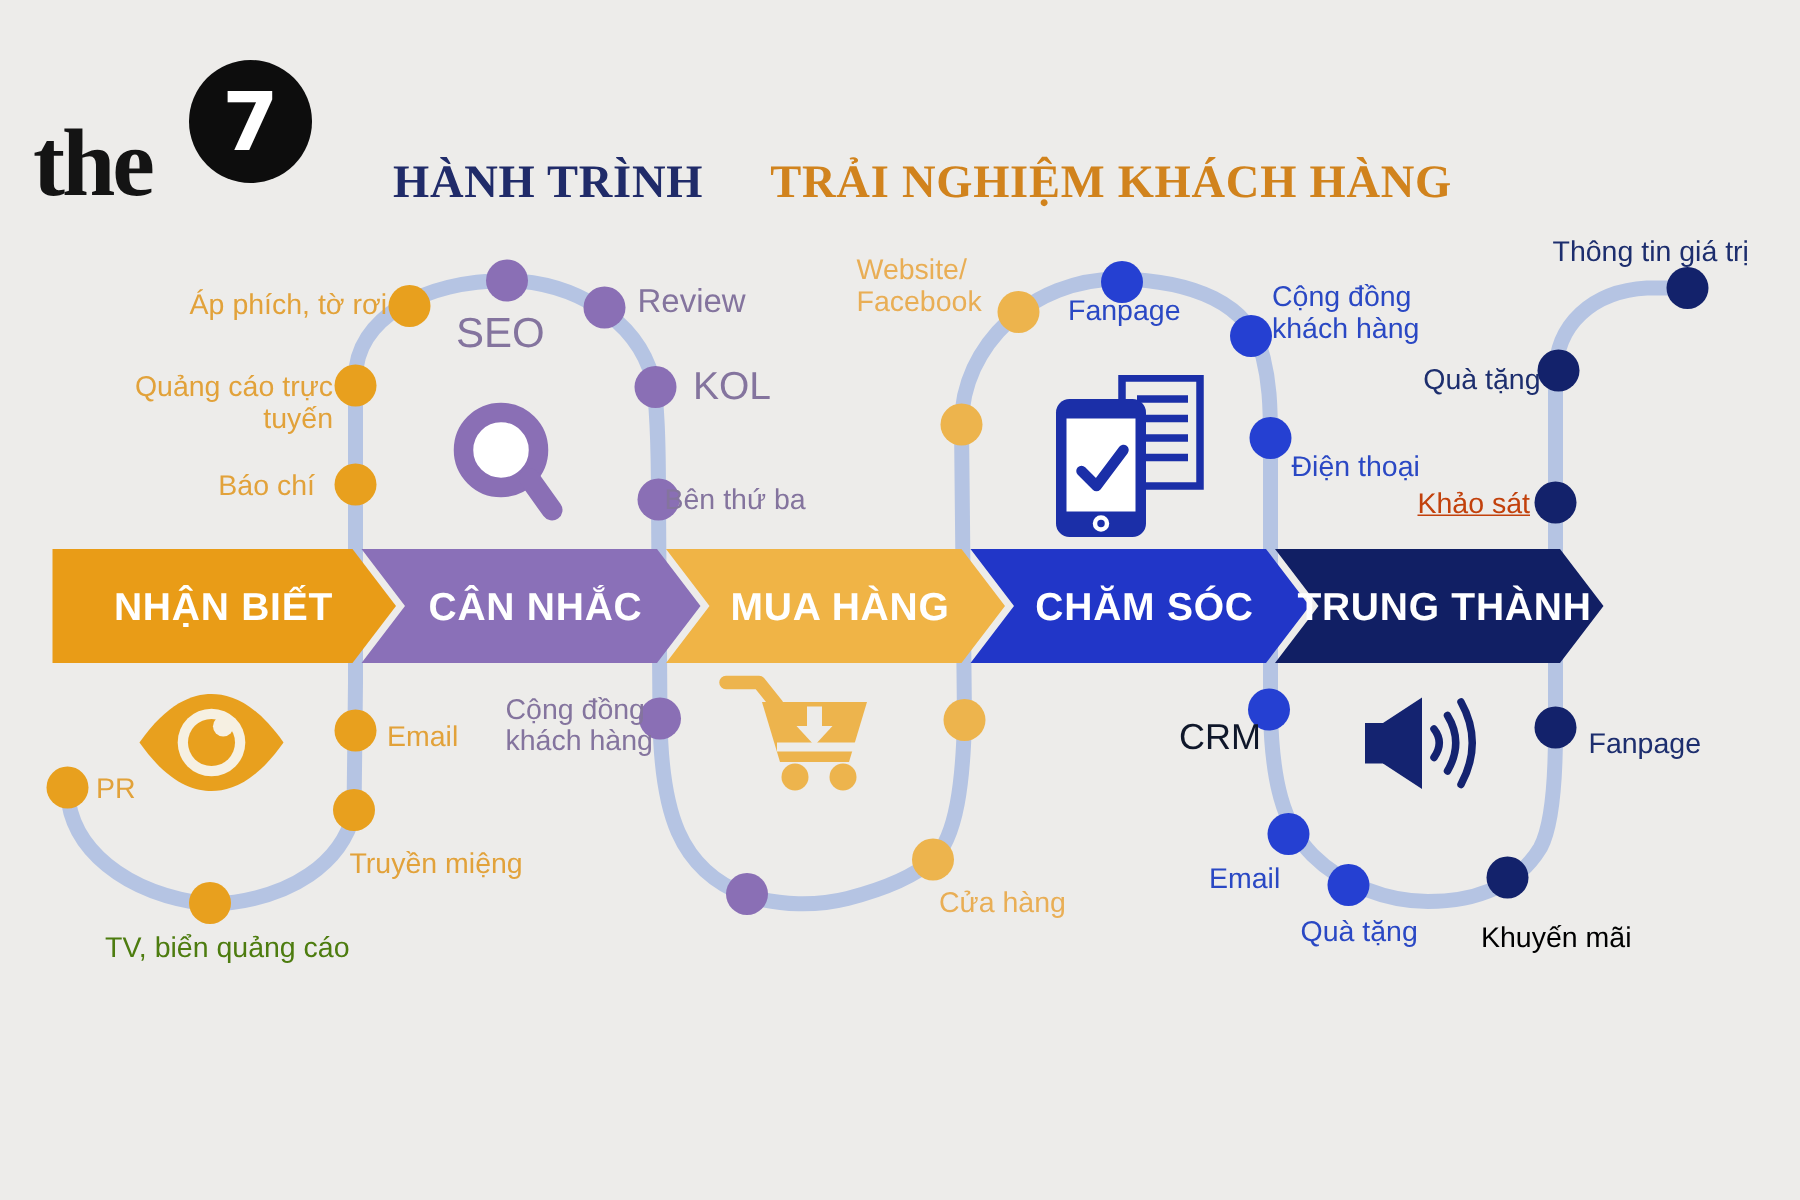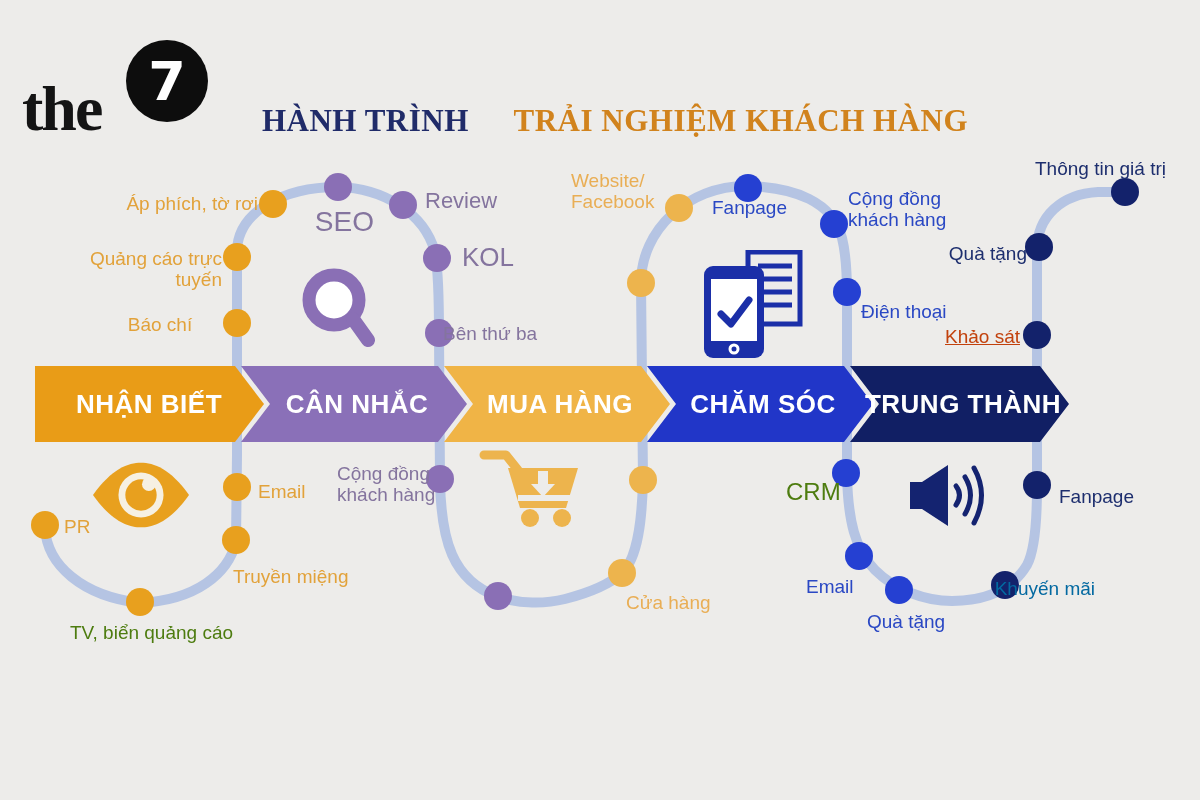--- a/index.html
+++ b/index.html
@@ -65,31 +65,31 @@
          C 1037 216, 1062 194, 1098 192
          L 1125 192" fill="none" stroke="#B5C4E3" stroke-width="10" stroke-linecap="round"></path>
   </svg>
 
   <div id="touchpoints">
       <div class="dot" style="left: 273px; top: 204px; background: rgb(232, 160, 30);"></div>
       <div class="tp-label" style="left: 110px; top: 193px; width: 148px; text-align: right; color: rgb(226, 162, 58);">Áp phích, tờ rơi</div>
       <div class="dot" style="left: 237px; top: 257px; background: rgb(232, 160, 30);"></div>
       <div class="tp-label" style="left: 52px; top: 248px; width: 170px; text-align: right; color: rgb(226, 162, 58);">Quảng cáo trực tuyến</div>
       <div class="dot" style="left: 237px; top: 323px; background: rgb(232, 160, 30);"></div>
-      <div class="tp-label" style="left: 110px; top: 314px; width: 100px; text-align: center; color: rgb(226, 162, 58);">Báo chí</div>
+      <div class="tp-label" style="left: 110px; top: 314px; width: 100px; text-align: right; color: rgb(226, 162, 58);">Báo chí</div>
       <div class="dot" style="left: 237px; top: 487px; background: rgb(232, 160, 30);"></div>
       <div class="tp-label" style="left: 258px; top: 481px; width: 100px; text-align: left; color: rgb(226, 162, 58);">Email</div>
       <div class="dot" style="left: 236px; top: 540px; background: rgb(232, 160, 30);"></div>
       <div class="tp-label" style="left: 233px; top: 566px; width: 150px; text-align: left; color: rgb(226, 162, 58);">Truyền miệng</div>
       <div class="dot" style="left: 140px; top: 602px; background: rgb(232, 160, 30);"></div>
       <div class="tp-label" style="left: 70px; top: 622px; width: 170px; text-align: left; color: #4d7c0f;">TV, biển quảng cáo</div>
       <div class="dot" style="left: 45px; top: 525px; background: rgb(232, 160, 30);"></div>
       <div class="tp-label" style="left: 64px; top: 516px; width: 40px; text-align: left; color: rgb(226, 162, 58);">PR</div>
       <div class="dot" style="left: 338px; top: 187px; background: rgb(138, 111, 181);"></div>
-      <div class="tp-label" style="left: 304px; top: 207px; width: 70px; text-align: right; color: rgb(132, 116, 158); font-size: 28px; line-height: 30px;">SEO</div>
+      <div class="tp-label" style="left: 304px; top: 207px; width: 70px; text-align: left; color: rgb(132, 116, 158); font-size: 28px; line-height: 30px;">SEO</div>
       <div class="dot" style="left: 403px; top: 205px; background: rgb(138, 111, 181);"></div>
       <div class="tp-label" style="left: 425px; top: 189px; width: 95px; text-align: left; color: rgb(132, 116, 158); font-size: 22px; line-height: 24px;">Review</div>
       <div class="dot" style="left: 437px; top: 258px; background: rgb(138, 111, 181);"></div>
       <div class="tp-label" style="left: 462px; top: 243px; width: 80px; text-align: left; color: rgb(132, 116, 158); font-size: 26px; line-height: 28px;">KOL</div>
       <div class="dot" style="left: 439px; top: 333px; background: rgb(138, 111, 181);"></div>
       <div class="tp-label" style="left: 443px; top: 323px; width: 115px; text-align: left; color: rgb(132, 116, 158);">Bên thứ ba</div>
       <div class="dot" style="left: 440px; top: 479px; background: rgb(138, 111, 181);"></div>
       <div class="tp-label" style="left: 337px; top: 463px; width: 110px; text-align: left; color: rgb(132, 116, 158);">Cộng đồng
 khách hàng</div>
       <div class="dot" style="left: 498px; top: 596px; background: rgb(138, 111, 181);"></div>
@@ -101,35 +101,35 @@
       <div class="dot" style="left: 622px; top: 573px; background: rgb(237, 180, 77);"></div>
       <div class="tp-label" style="left: 626px; top: 592px; width: 92px; text-align: left; color: rgb(233, 174, 85);">Cửa hàng</div>
       <div class="dot" style="left: 748px; top: 188px; background: rgb(37, 64, 210);"></div>
       <div class="tp-label" style="left: 712px; top: 197px; width: 90px; text-align: left; color: rgb(42, 72, 196);">Fanpage</div>
       <div class="dot" style="left: 834px; top: 224px; background: rgb(37, 64, 210);"></div>
       <div class="tp-label" style="left: 848px; top: 188px; width: 110px; text-align: left; color: rgb(42, 72, 196);">Cộng đồng
 khách hàng</div>
       <div class="dot" style="left: 847px; top: 292px; background: rgb(37, 64, 210);"></div>
       <div class="tp-label" style="left: 861px; top: 301px; width: 100px; text-align: left; color: rgb(42, 72, 196);">Điện thoại</div>
       <div class="dot" style="left: 846px; top: 473px; background: rgb(37, 64, 210);"></div>
-      <div class="tp-label" style="left: 786px; top: 479px; width: 62px; text-align: left; color: #4d7c0f; font-size: 24px; line-height: 26px;">CRM</div>
+      <div class="tp-label" style="left: 786px; top: 479px; width: 62px; text-align: left; color: #0f172a; font-size: 24px; line-height: 26px;">CRM</div>
       <div class="dot" style="left: 859px; top: 556px; background: rgb(37, 64, 210);"></div>
       <div class="tp-label" style="left: 806px; top: 576px; width: 70px; text-align: left; color: rgb(42, 72, 196);">Email</div>
       <div class="dot" style="left: 899px; top: 590px; background: rgb(37, 64, 210);"></div>
       <div class="tp-label" style="left: 867px; top: 611px; width: 90px; text-align: left; color: rgb(42, 72, 196);">Quà tặng</div>
       <div class="dot" style="left: 1039px; top: 247px; background: rgb(19, 34, 107);"></div>
       <div class="tp-label" style="left: 943px; top: 243px; width: 84px; text-align: right; color: rgb(29, 46, 110);">Quà tặng</div>
       <div class="dot" style="left: 1037px; top: 335px; background: rgb(19, 34, 107);"></div>
       <div class="tp-label" style="left: 938px; top: 326px; width: 82px; text-align: right; color: #c2410c; text-decoration: underline;">Khảo sát</div>
       <div class="dot" style="left: 1125px; top: 192px; background: rgb(19, 34, 107);"></div>
       <div class="tp-label" style="left: 1035px; top: 158px; width: 135px; text-align: left; color: rgb(29, 46, 110);">Thông tin giá trị</div>
       <div class="dot" style="left: 1037px; top: 485px; background: rgb(19, 34, 107);"></div>
       <div class="tp-label" style="left: 1059px; top: 486px; width: 90px; text-align: left; color: rgb(29, 46, 110);">Fanpage</div>
       <div class="dot" style="left: 1005px; top: 585px; background: rgb(19, 34, 107);"></div>
-      <div class="tp-label" style="left: 980px; top: 578px; width: 115px; text-align: right; color: #0369a1;">Khuyến mãi</div>
+      <div class="tp-label" style="left: 980px; top: 615px; width: 115px; text-align: center; color: #000000;">Khuyến mãi</div>
     </div>
 
   <svg class="layer" viewBox="0 0 1200 800">
     <g>
       <polygon points="35,366 235,366 264,404 235,442 35,442" fill="#E99C17"></polygon>
       <text class="arrow-label" x="149" y="404" text-anchor="middle" dominant-baseline="central">NHẬN BIẾT</text>
     </g>
     <g>
       <polygon points="241,366 438,366 467,404 438,442 241,442 270,404" fill="#8A70B8"></polygon>
       <text class="arrow-label" x="357" y="404" text-anchor="middle" dominant-baseline="central">CÂN NHẮC</text>

